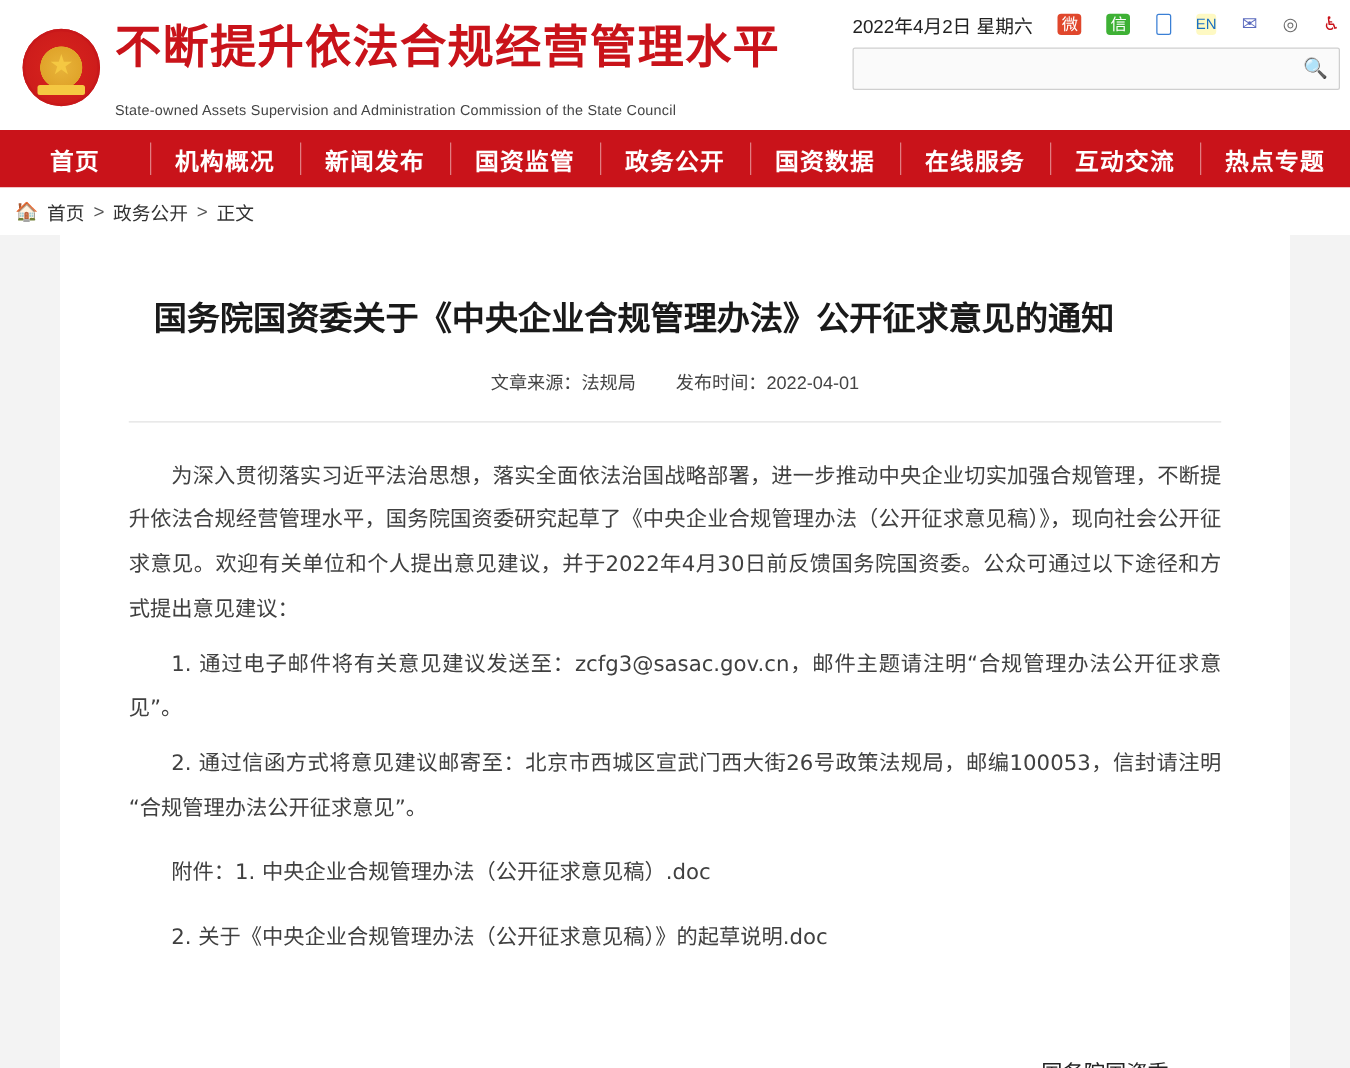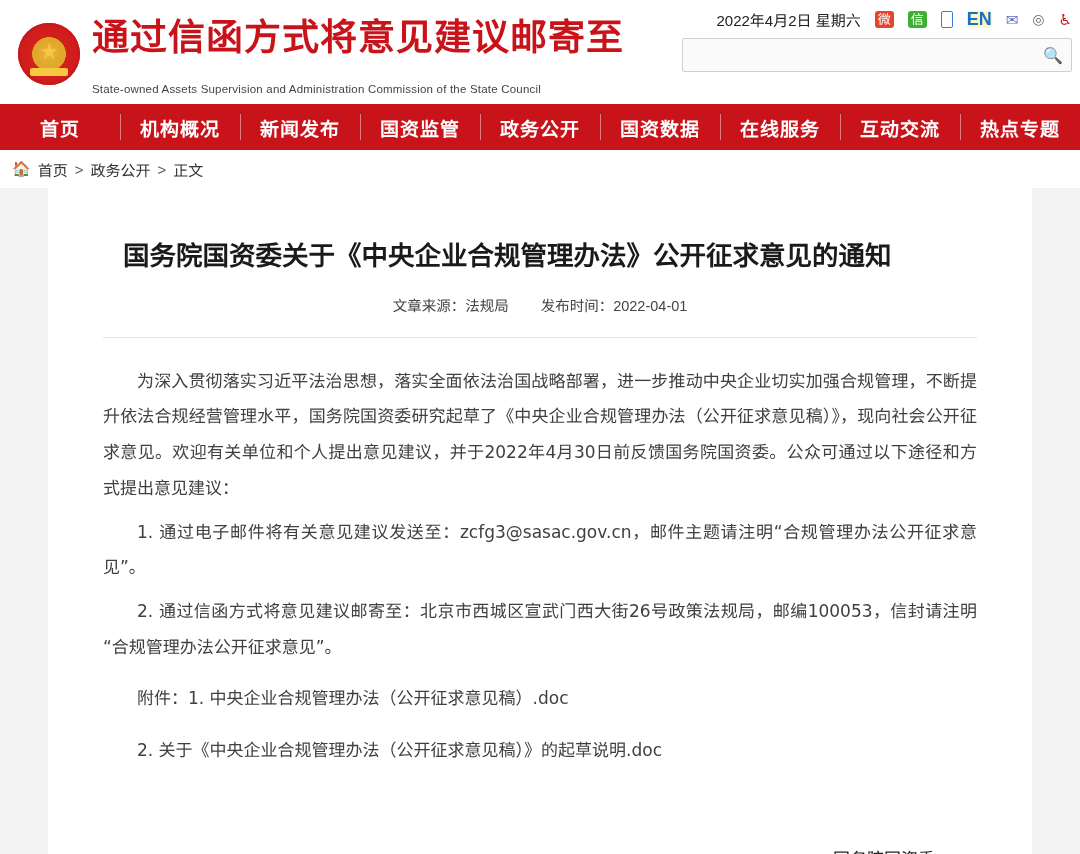--- a/index.html
+++ b/index.html
@@ -69,40 +69,40 @@
   
   .topright {
     position: absolute;
     right: 8px;
     top: 6px;
     width: 390px;
   }
   .util-row {
     display: flex;
     align-items: center;
-    justify-content: flex-end;
+    justify-content: space-between;
     gap: 14px;
     font-size: 14.5px;
     color: #333;
     height: 26px;
   }
   .util-date { color: #222; font-size: 15px; }
   .ic {
     display: inline-block;
     width: 19px; height: 17px;
     line-height: 17px;
     text-align: center;
     font-size: 13px;
     color: #fff;
     border-radius: 3px;
   }
   .ic-weibo { background: #e0472c; }
   .ic-wechat { background: #3eb135; }
   .ic-mobile { background: #fff; color: #3a7fd5; border: 1px solid #3a7fd5; width: 12px; border-radius: 2px;}
-  .ic-en { background: #fef9c3; color: #1a6fc4; font-weight: bold; font-size: 18px; width: auto; }
+  .ic-en { background: #fef9c3; color: #1a6fc4; font-weight: normal; font-size: 12px; width: auto; }
   .ic-mail { background: #fff; color: #5b6bbf; font-size: 15px; width: auto; }
   .ic-rss { background: #fff; color: #6a6a6a; font-size: 14px; width: auto; }
   .ic-access { background: #fff; color: #c9131a; font-size: 15px; width: auto; }
 
   .search-box {
     margin-top: 6px;
     height: 34px;
     border: 1px solid #cfcfcf;
     background: #fafafa;
     display: flex;
@@ -217,21 +217,21 @@
     font-family: "DejaVu Sans", "Liberation Sans", sans-serif;
   }
 </style>
 </head>
 <body>
 
 <div class="header">
   <div class="logo-area">
     <div class="emblem"></div>
     <div class="title-block">
-      <div class="site-title-cn">通过信函方式将意见建议邮寄至</div>
+      <div class="site-title-cn">不断提升依法合规经营管理水平</div>
       <div class="site-title-en">State-owned Assets Supervision and Administration Commission of the State Council</div>
     </div>
   </div>
 
   <div class="topright">
     <div class="util-row">
       <span class="util-date">2022年4月2日 星期六</span>
       <span class="ic ic-weibo">微</span>
       <span class="ic ic-wechat">信</span>
       <span class="ic ic-mobile"></span>

